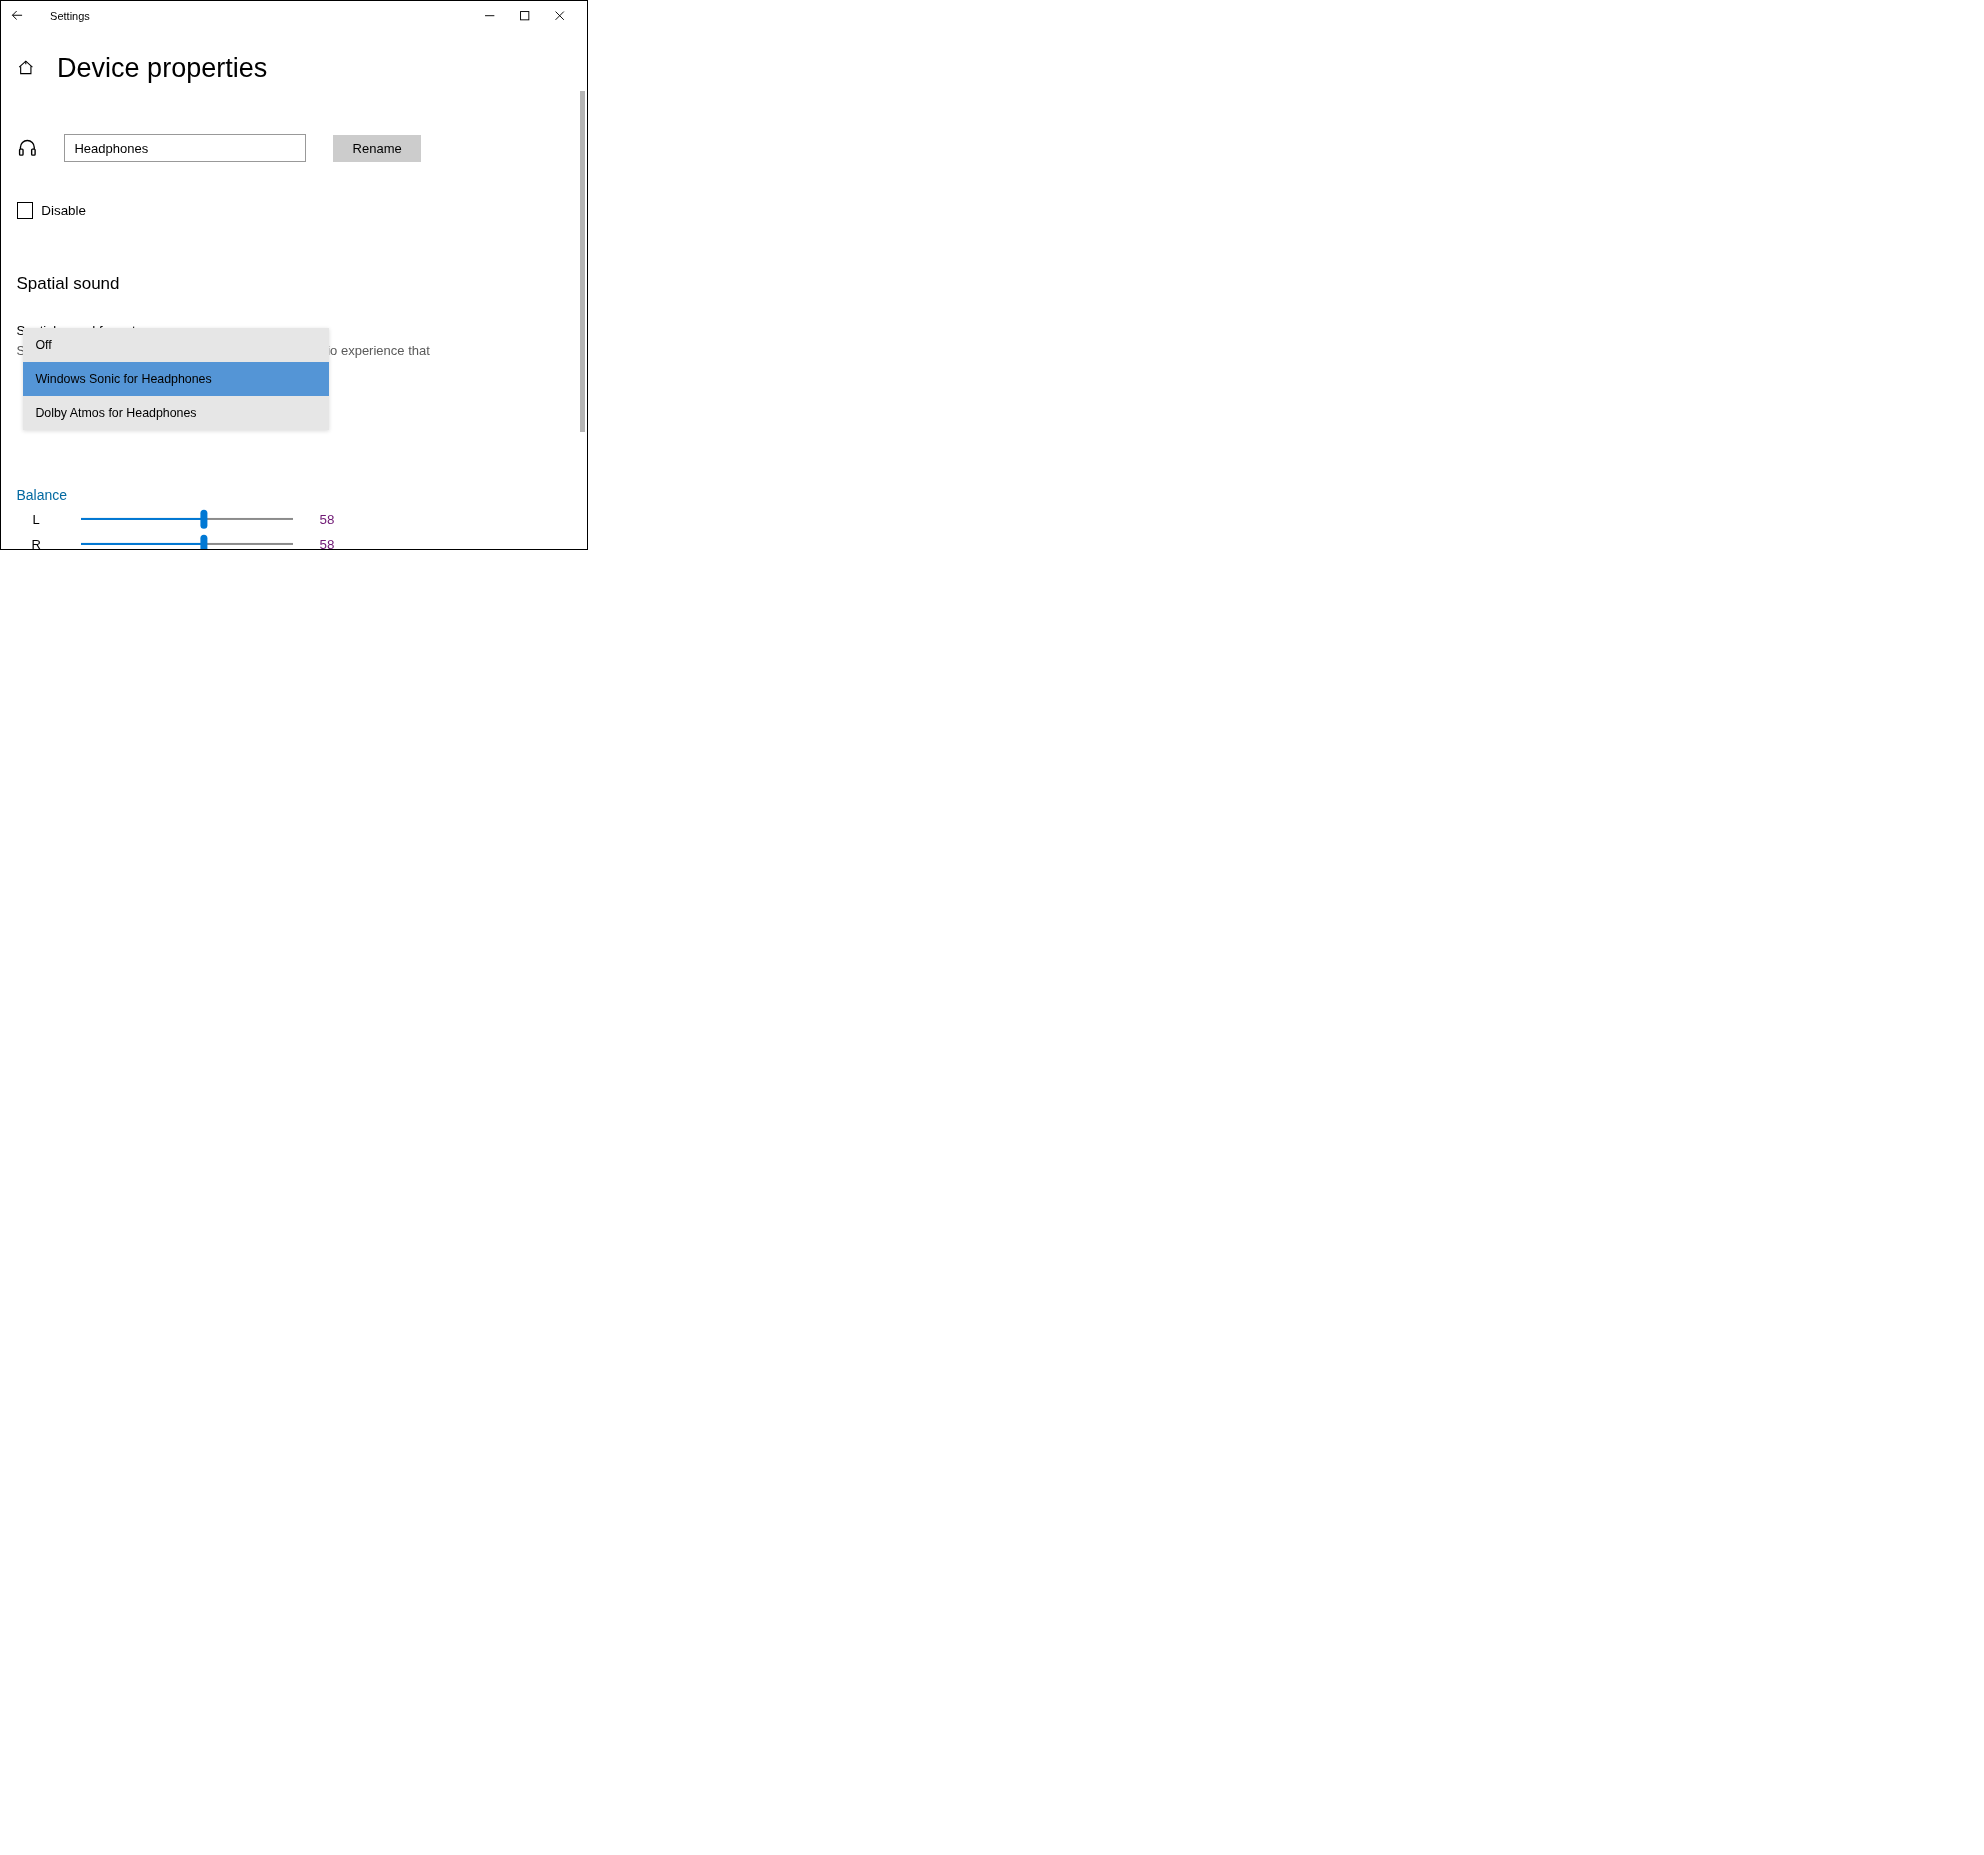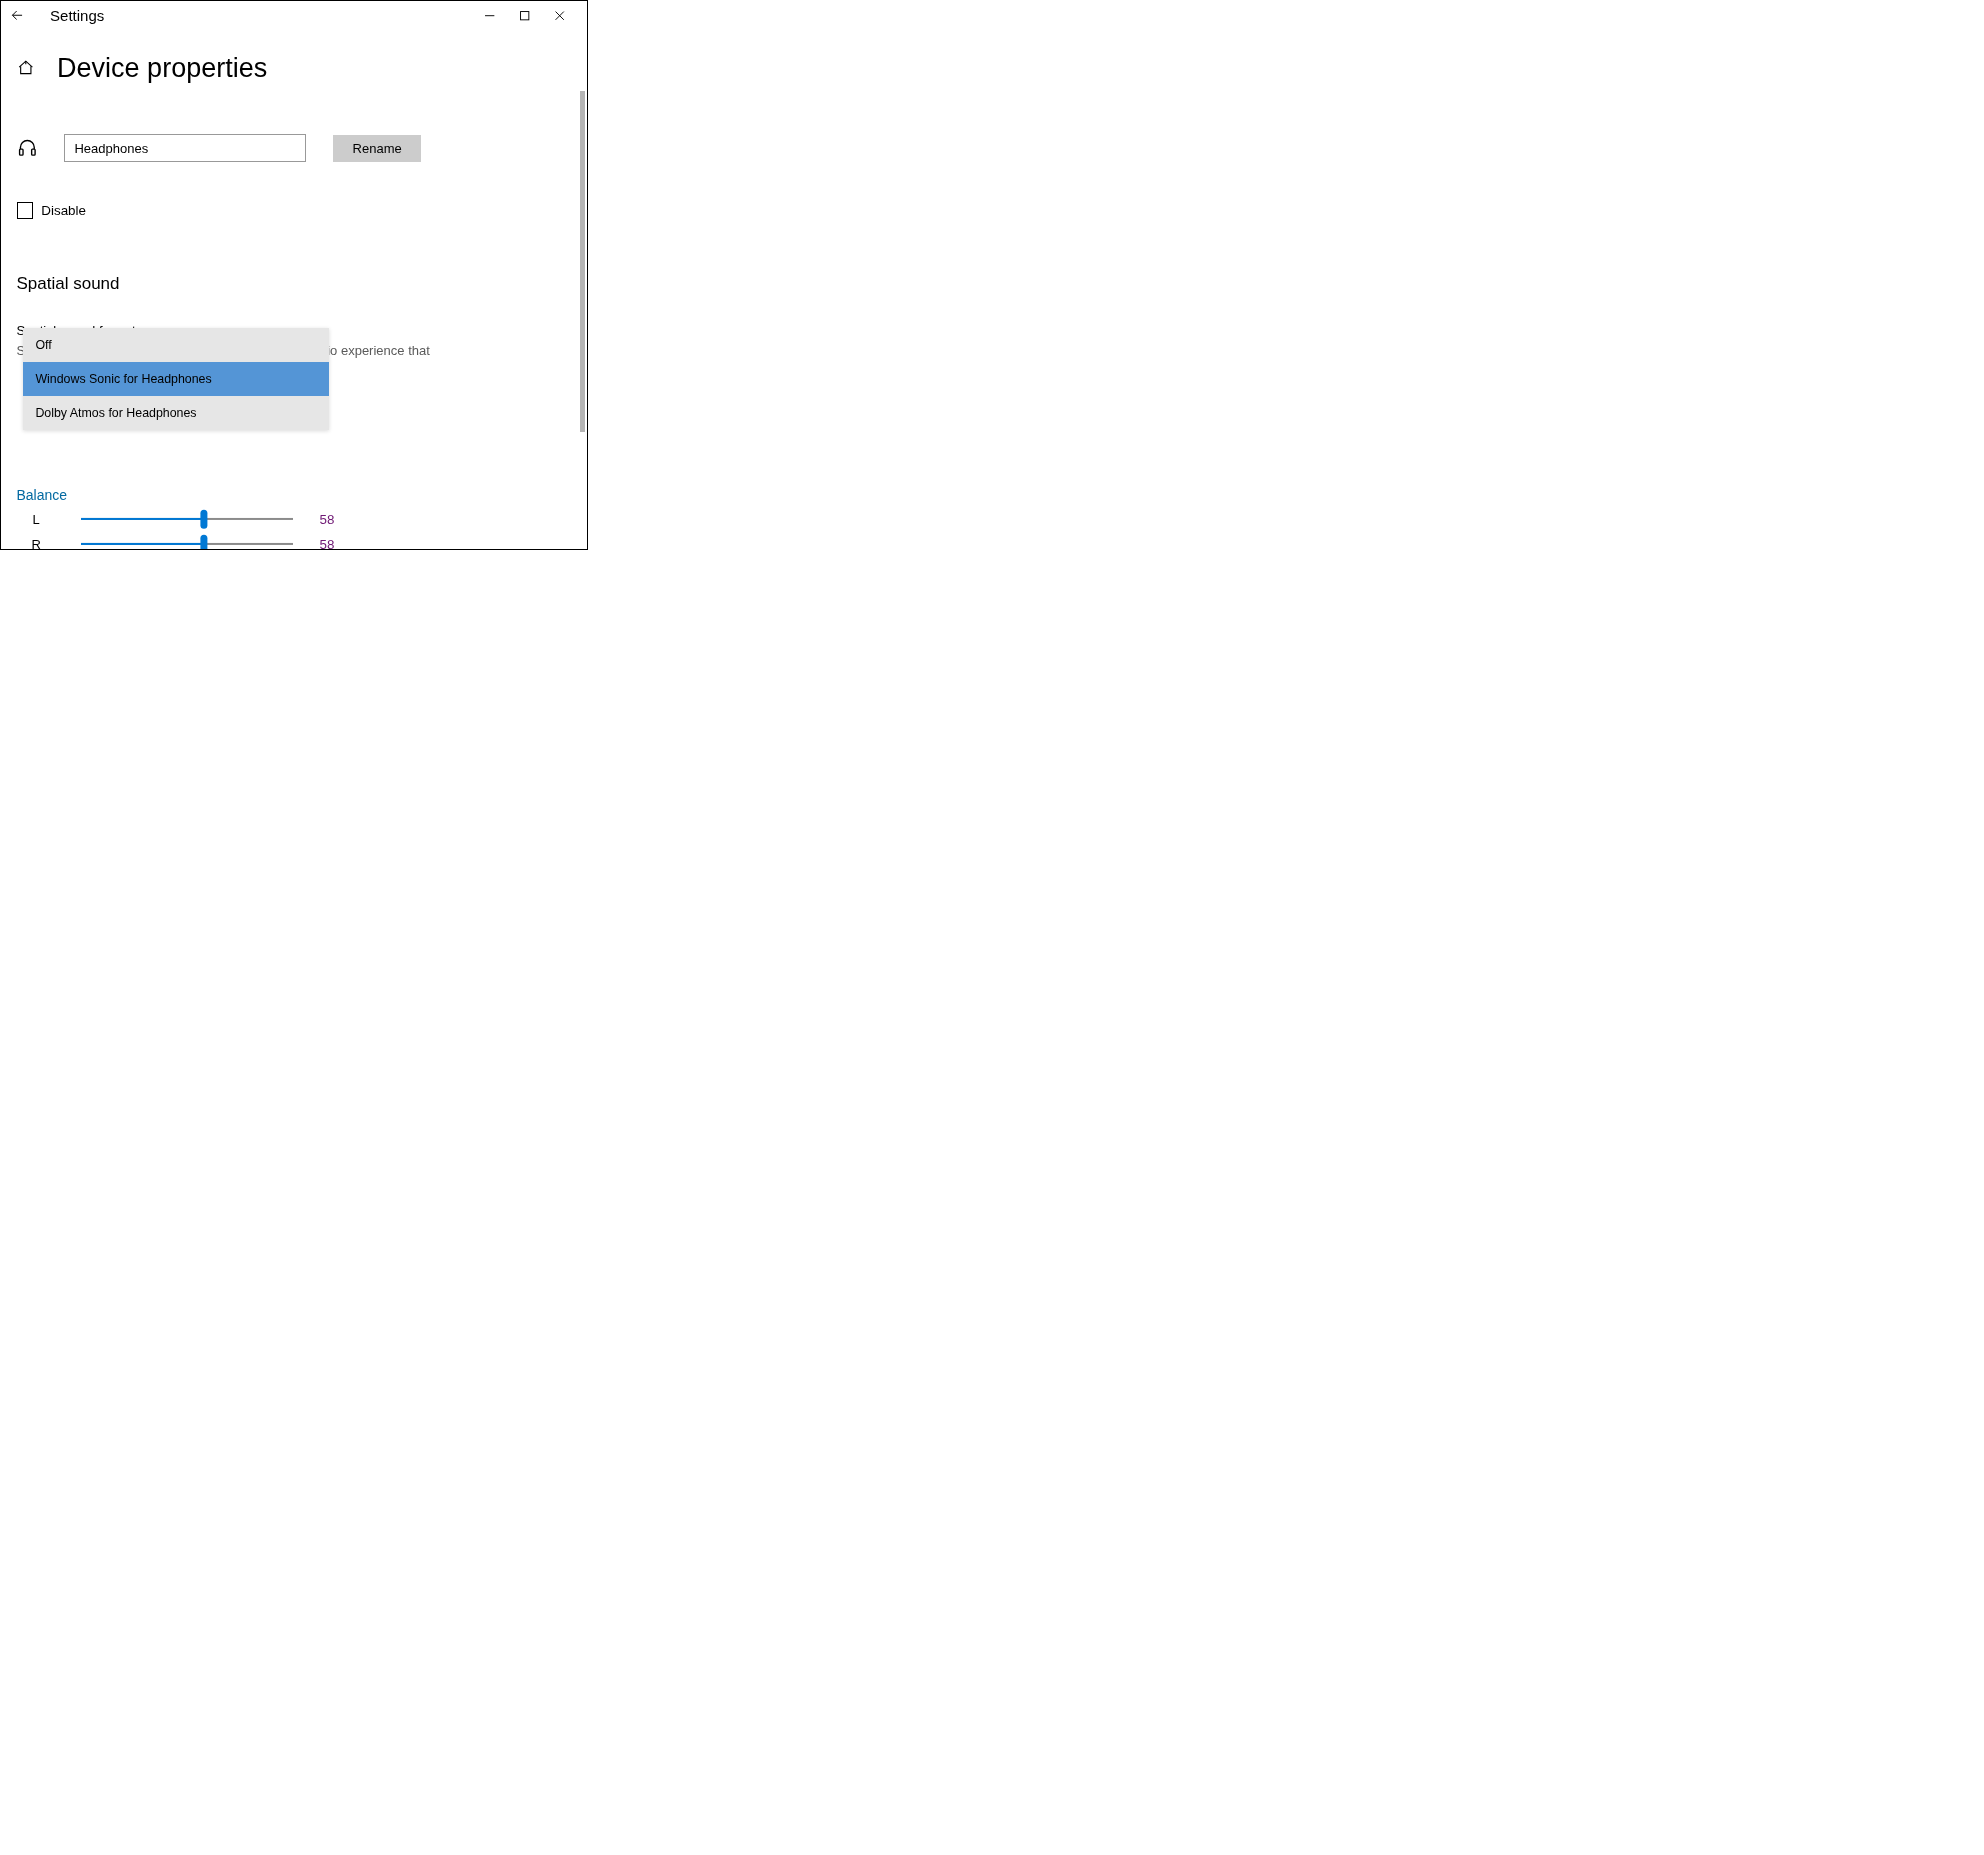--- a/index.html
+++ b/index.html
@@ -24,21 +24,21 @@
     }
     .back-button {
       width: 25px;
       height: 25px;
       display: flex;
       align-items: center;
       justify-content: center;
       cursor: pointer;
     }
     .title-text {
-      font-size: 15px;
+      font-size: 11px;
       color: #000000;
       margin-left: 20px;
       font-weight: 400;
       text-align: center;
     }
     .window-controls {
       margin-left: auto;
       display: flex;
       gap: 14.5px;
       align-items: center;

